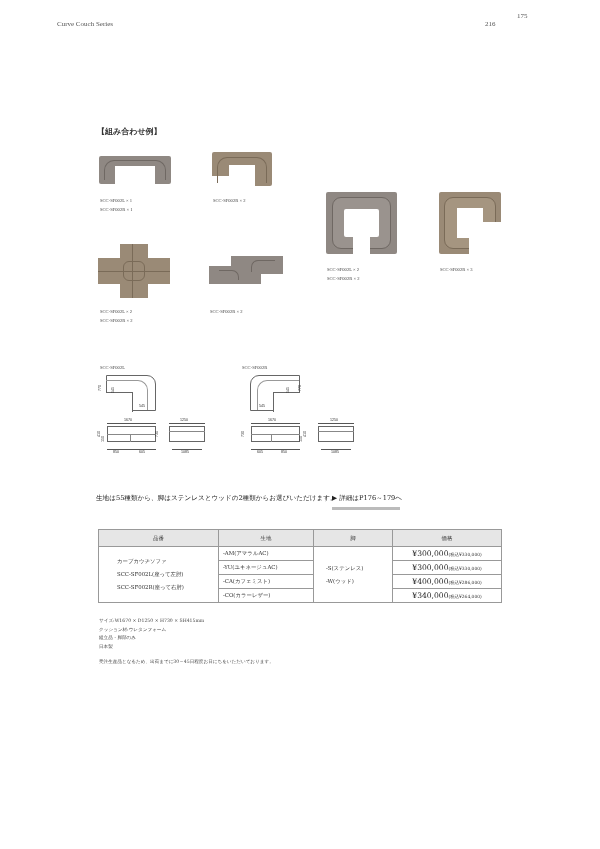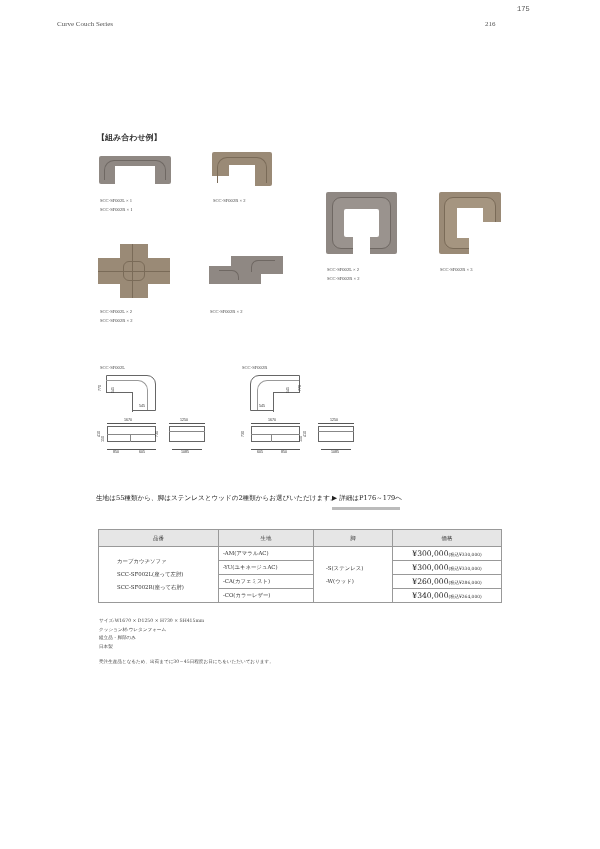--- a/index.html
+++ b/index.html
@@ -21,23 +21,23 @@
   table.spec th{background:#e6e6e6;font-weight:normal;border:0.7px solid #999;height:14px;text-align:center;}
   table.spec td{border:0.7px solid #999;height:13px;padding:0 4px;}
   .price{font-size:7.6px;color:#222;}
   .small{font-size:4.6px;color:#444;line-height:8.5px;white-space:nowrap;}
 </style>
 </head>
 <body>
 
 <div class="abs hdr" style="left:57px;top:20px;">Curve Couch Series</div>
 <div class="abs hdr" style="left:485px;top:20px;">216</div>
-<div class="abs hdr" style="left:517px;top:5px;font-family:Liberation Mono, monospace;">175</div>
+<div class="abs hdr" style="left:517px;top:12px;">175</div>
 
-<div class="abs sec-title" style="left:97px;top:132px;">【組み合わせ例】</div>
+<div class="abs sec-title" style="left:97px;top:126px;">【組み合わせ例】</div>
 
 <div class="sofa" style="left:99px;top:156px;width:72px;height:28px;">
   <div class="gray" style="position:absolute;left:0;top:0;width:72px;height:28px;border-radius:2px;"></div>
   <div style="position:absolute;left:16px;top:10px;width:40px;height:18px;background:#fff;"></div>
   <div style="position:absolute;left:5px;top:4px;width:62px;height:20px;border:1px solid #6f6863;border-bottom:none;border-radius:10px 10px 0 0;box-sizing:border-box;"></div>
 </div>
 <div class="abs lbl" style="left:100px;top:196px;">SCC-SF002L × 1</div>
 <div class="abs lbl" style="left:100px;top:205px;">SCC-SF002R × 1</div>
 
 <div class="sofa" style="left:212px;top:152px;width:60px;height:34px;">
@@ -172,21 +172,21 @@
         <div>-W(ウッド)</div>
       </td>
       <td style="text-align:center;"><span class="price">¥300,000</span><small style="font-size:4.4px;">(税込¥330,000)</small></td>
     </tr>
     <tr>
       <td>-YU(ユキネージュAC)</td>
       <td style="text-align:center;"><span class="price">¥300,000</span><small style="font-size:4.4px;">(税込¥330,000)</small></td>
     </tr>
     <tr>
       <td>-CA(カフェミスト)</td>
-      <td style="text-align:center;"><span class="price">¥260,000</span><small style="font-size:4.4px;">(税込¥286,000)</small></td>
+      <td style="text-align:center;"><span class="price">¥400,000</span><small style="font-size:4.4px;">(税込¥286,000)</small></td>
     </tr>
     <tr>
       <td>-CO(カラーレザー)</td>
       <td style="text-align:center;"><span class="price">¥340,000</span><small style="font-size:4.4px;">(税込¥264,000)</small></td>
     </tr>
   </tbody>
 </table>
 
 <div class="abs small" style="left:99px;top:617px;">サイズ:W1670 × D1250 × H730 × SH415mm</div>
 <div class="abs small" style="left:99px;top:625.5px;">クッション材:ウレタンフォーム</div>

